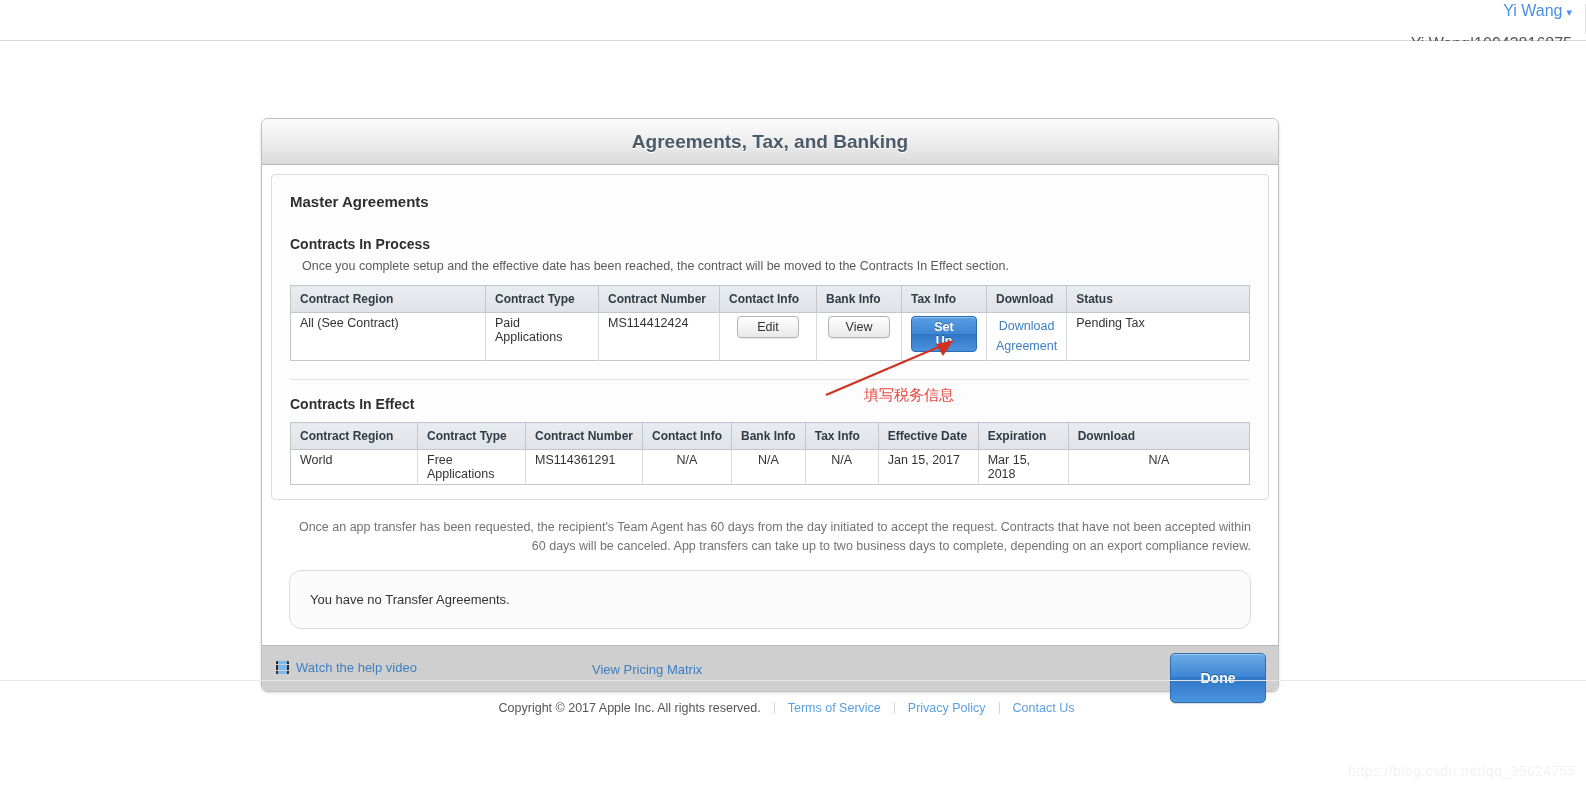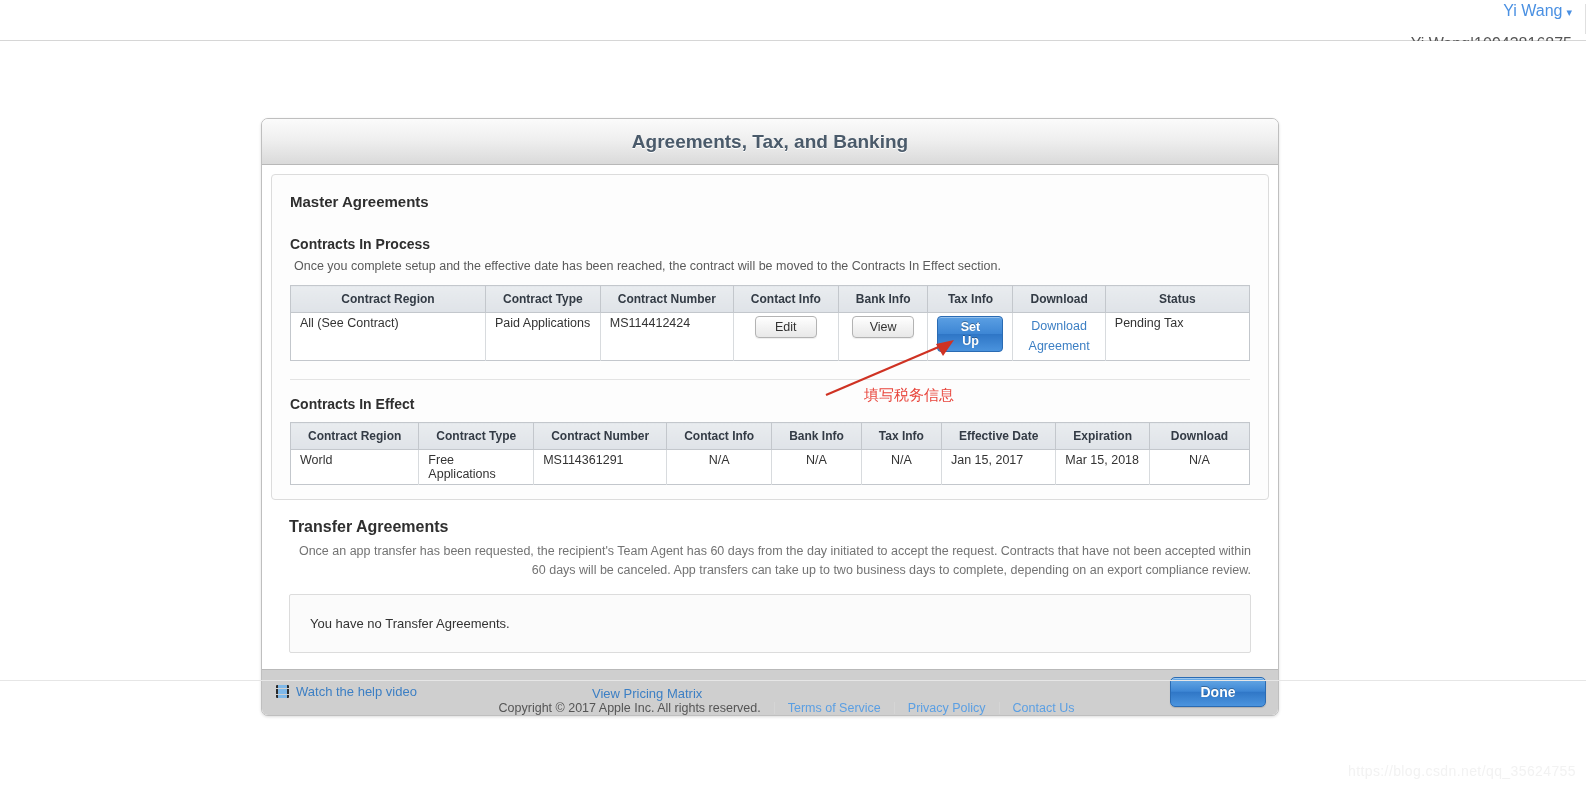--- a/index.html
+++ b/index.html
@@ -124,40 +124,40 @@
   }
   h3.sub-title {
     font-size: 14px;
     font-weight: bold;
     color: #2f2f2f;
     margin: 0 0 6px 0;
   }
   p.sub-desc {
     font-size: 12.5px;
     color: #5a5a5a;
-    margin: 0 0 10px 4px;
+    margin: 0 0 10px 12px;
     line-height: 17px;
   }
 
   
   table.grid {
     width: 100%;
     border-collapse: collapse;
     border: 1px solid #c3c7cc;
     background: #ffffff;
   }
   table.grid th {
     background: linear-gradient(to bottom, #e9ecef 0%, #dfe3e8 100%);
     border-right: 1px solid #c3c7cc;
     border-bottom: 1px solid #c3c7cc;
     font-size: 12px;
     font-weight: bold;
     color: #333b45;
-    text-align: center;
-    padding: 6px 17px;
+    text-align: left;
+    padding: 6px 9px;
     height: 23px;
     white-space: nowrap;
   }
   table.grid th:last-child { border-right: none; }
   table.grid td {
     border-right: 1px solid #d8dbde;
     font-size: 12.5px;
     color: #333;
     padding: 3px 9px;
     vertical-align: top;
@@ -223,21 +223,21 @@
   }
   p.transfer-desc {
     font-size: 12.5px;
     color: #737373;
     line-height: 19px;
     margin: 0 0 14px 0;
     text-align: right;
   }
   .empty-box {
     border: 1px solid #dcdcdc;
-    border-radius: 2px;
+    border-radius: 12px;
     background: #fbfbfb;
     padding: 21px 20px;
     font-size: 13px;
     color: #333;
   }
 
   
   .card-footer {
     margin-top: 14px;
     height: 46px;
@@ -277,21 +277,21 @@
     cursor: pointer;
   }
   .footer-pricing {
     position: absolute;
     left: 330px; top: 14px;
   }
   .btn-done {
     position: absolute;
     right: 12px; top: 7px;
     width: 96px;
-    padding: 6px 0;
+    padding: 16px 0;
     font-size: 14px;
     font-weight: bold;
     color: #ffffff;
     text-align: center;
     background: linear-gradient(to bottom, #6aabe6 0%, #3d86d4 48%, #2f76c6 49%, #4b94de 100%);
     border: 1px solid #2a6bb3;
     border-radius: 5px;
     text-shadow: 0 -1px 0 rgba(0,0,0,0.3);
     box-shadow: inset 0 1px 0 rgba(255,255,255,0.35), 0 1px 1px rgba(0,0,0,0.15);
     cursor: pointer;
@@ -446,21 +446,20 @@
               <td class="center">N/A</td>
               <td>Jan 15, 2017</td>
               <td>Mar 15, 2018</td>
               <td class="center">N/A</td>
             </tr>
           </tbody>
         </table>
       </div>
 
       <div class="transfer-block">
-        <h2 class="transfer-title">Transfer Agreements</h2>
         <p class="transfer-desc">Once an app transfer has been requested, the recipient's Team Agent has 60 days from the day initiated to accept the request. Contracts that have not been accepted within 60 days will be canceled. App transfers can take up to two business days to complete, depending on an export compliance review.</p>
         <div class="empty-box">You have no Transfer Agreements.</div>
       </div>
 
     </div>
 
     <div class="card-footer">
       <div class="footer-help">
         <span class="film-icon"></span>
         <a class="footer-link">Watch the help video</a>

